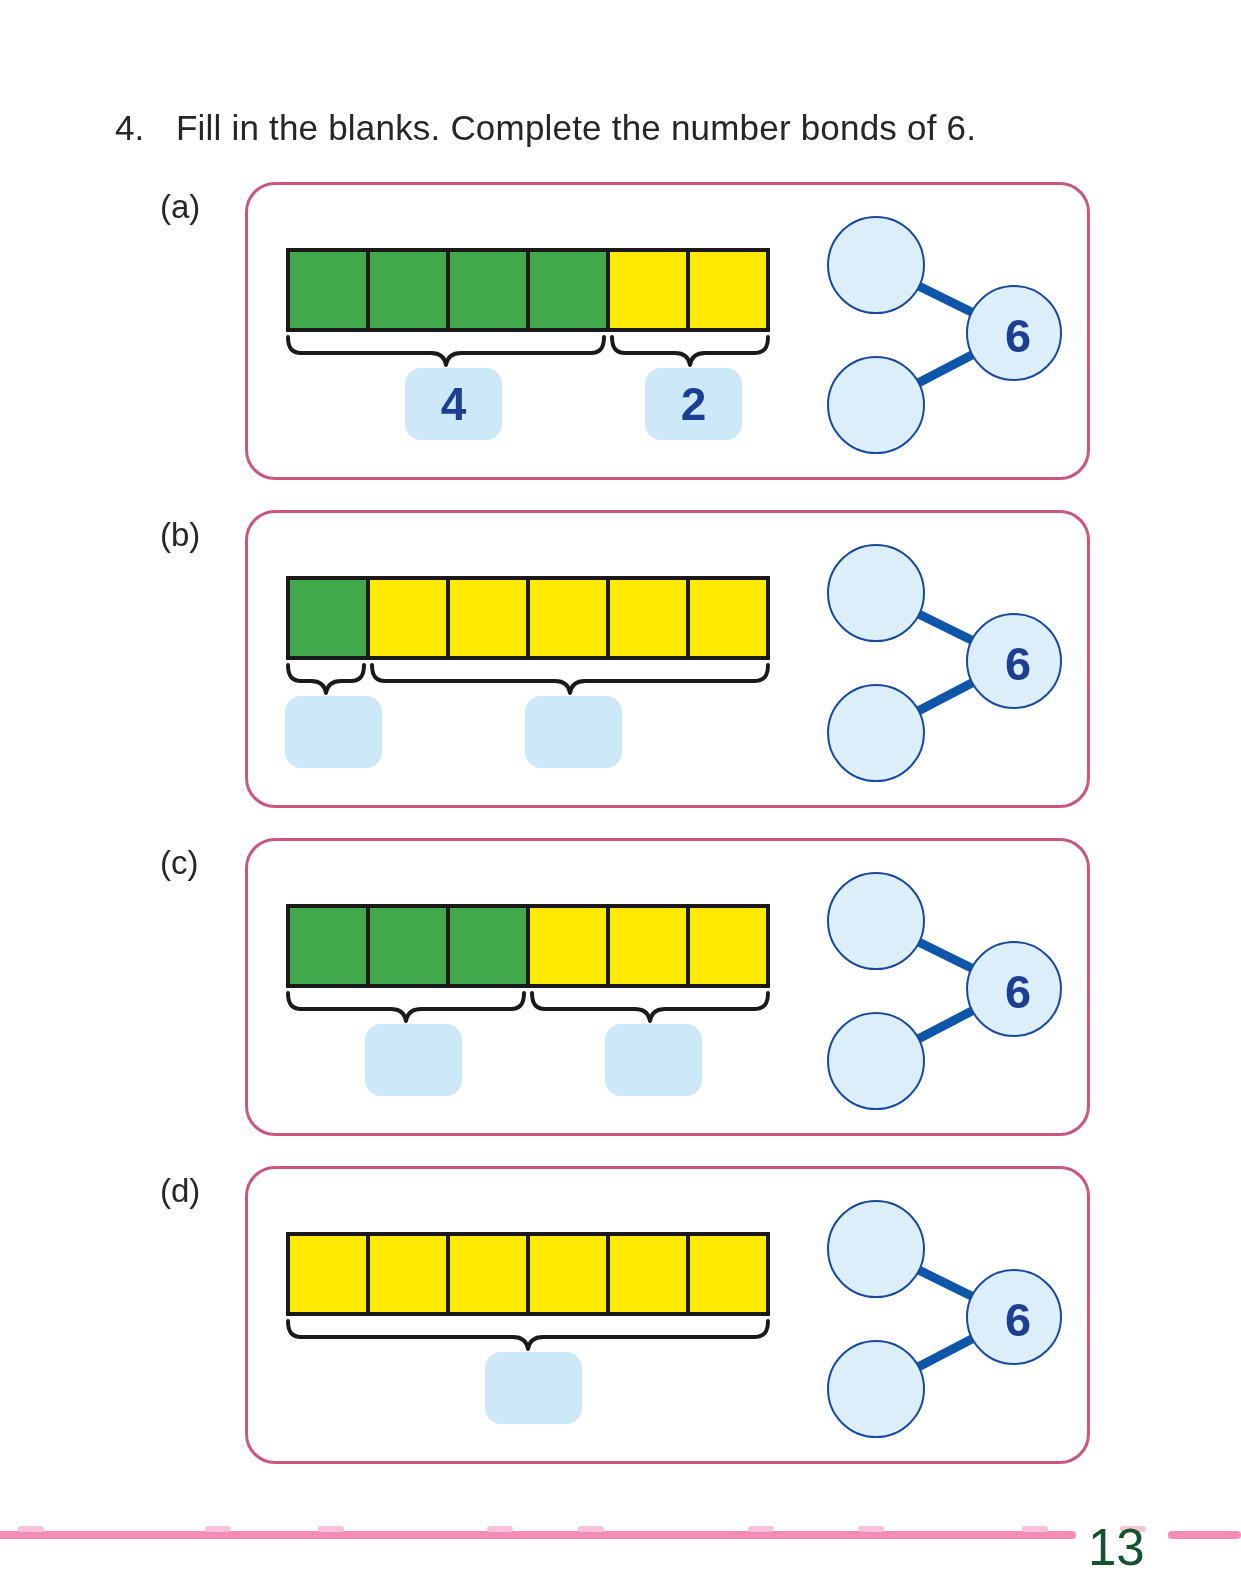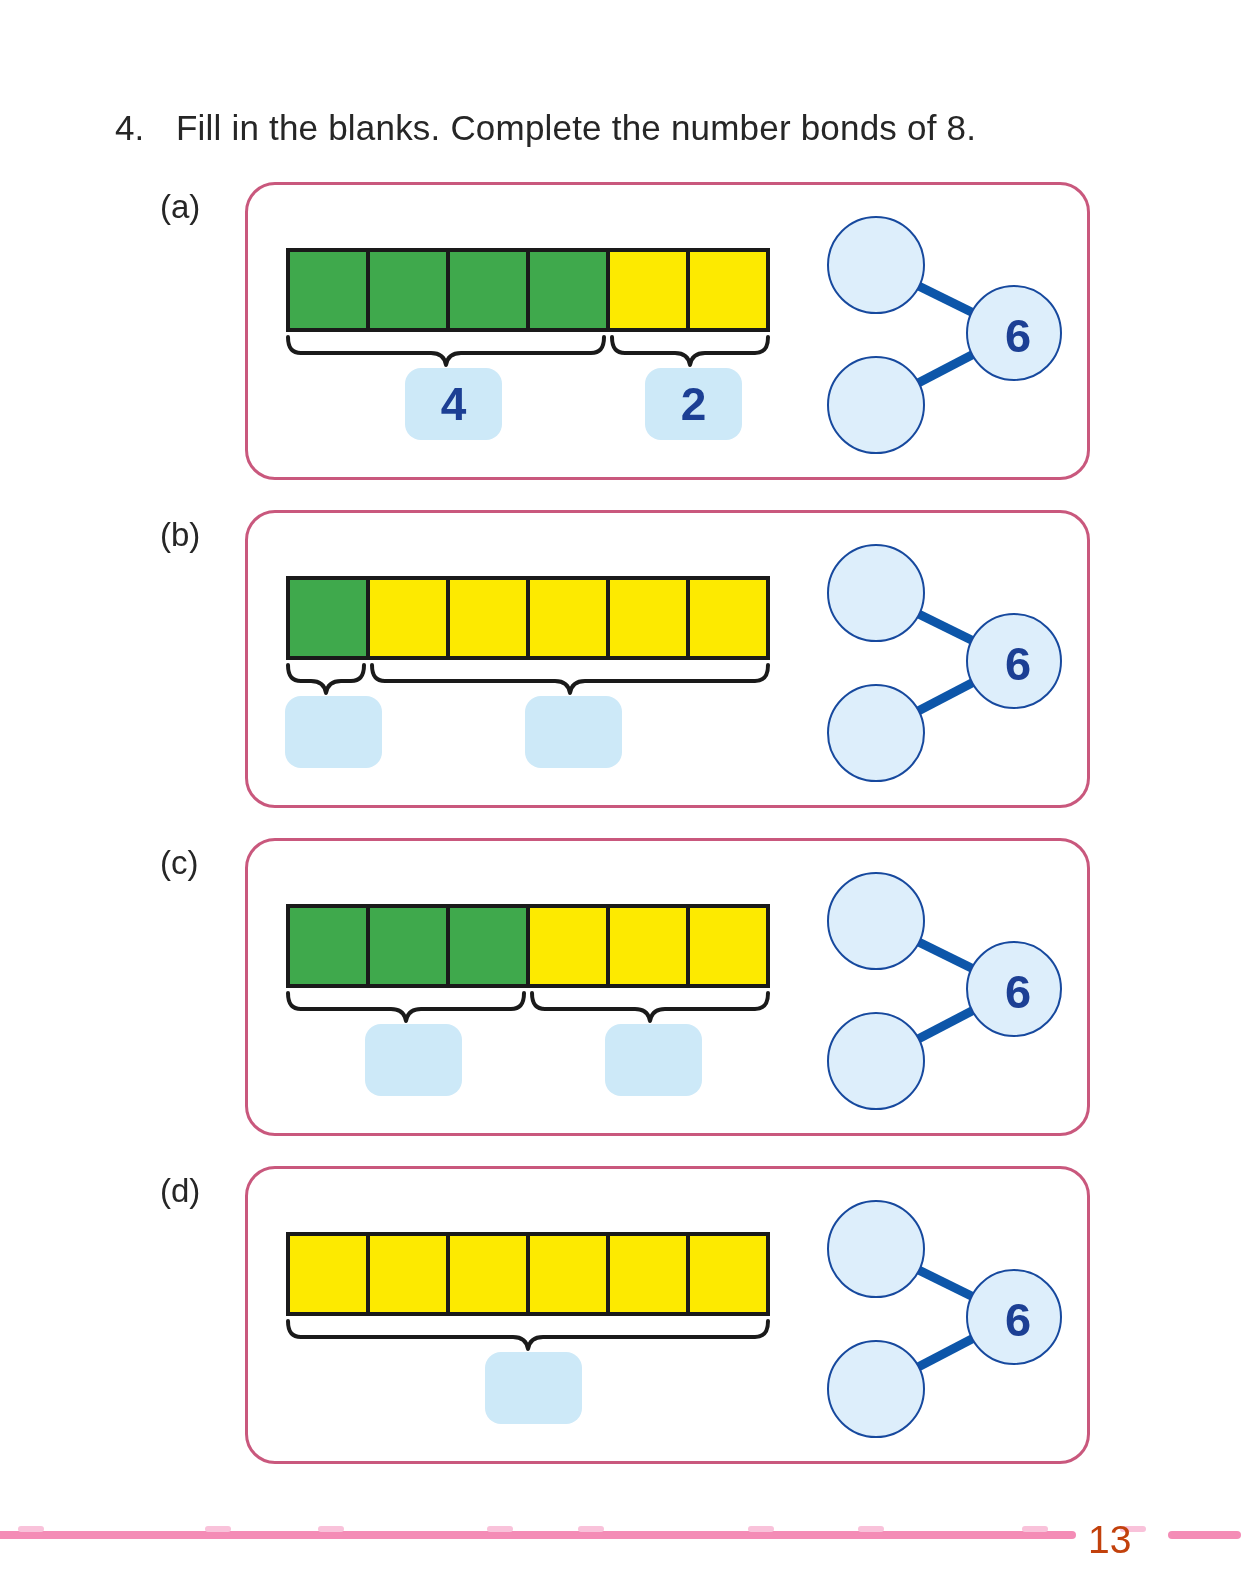--- a/index.html
+++ b/index.html
@@ -38,28 +38,28 @@
   .footer-line{
     position:absolute;left:0;top:1531px;width:1076px;height:8px;background:#f48cb6;border-radius:0 4px 4px 0;
   }
   .footer-line-end{
     position:absolute;left:1168px;top:1531px;width:73px;height:8px;background:#f48cb6;border-radius:4px;
   }
   .blip{
     position:absolute;top:1526px;height:6px;width:26px;background:#f9c2da;border-radius:3px;
   }
   .page-number{
-    position:absolute;left:1088px;top:1518px;font-size:39px;color:#c2410c;
+    position:absolute;left:1088px;top:1518px;font-size:51px;color:#14532d;
   }
 </style>
 </head>
 <body>
 
 <div class="title-num">4.</div>
-<div class="title-text">Fill in the blanks. Complete the number bonds of 8.</div>
+<div class="title-text">Fill in the blanks. Complete the number bonds of 6.</div>
 
 <div id="panels">
     <div class="panel-label" style="top: 188px;">(a)</div>
     <div class="panel" style="top: 182px;">
       <svg width="845" height="298" viewBox="0 0 845 298">
         <path d="M 40,152 C 40,163 44,168 53,168 L 183,168 Q 196,168 198,180 Q 200,168 213,168 L 343,168 C 352,168 356,163 356,152" fill="none" stroke="#1a1a1a" stroke-width="4" stroke-linecap="round" stroke-linejoin="round"></path>
         <path d="M 364,152 C 364,163 368,168 377,168 L 427,168 Q 440,168 442,180 Q 444,168 457,168 L 507,168 C 516,168 520,163 520,152" fill="none" stroke="#1a1a1a" stroke-width="4" stroke-linecap="round" stroke-linejoin="round"></path>
         <line x1="628" y1="80" x2="766" y2="148" stroke="#0d56a9" stroke-width="9"></line>
         <line x1="628" y1="220" x2="766" y2="148" stroke="#0d56a9" stroke-width="9"></line>
         <circle cx="628" cy="80" r="48" fill="#ddeefb" stroke="#17499e" stroke-width="2"></circle>

